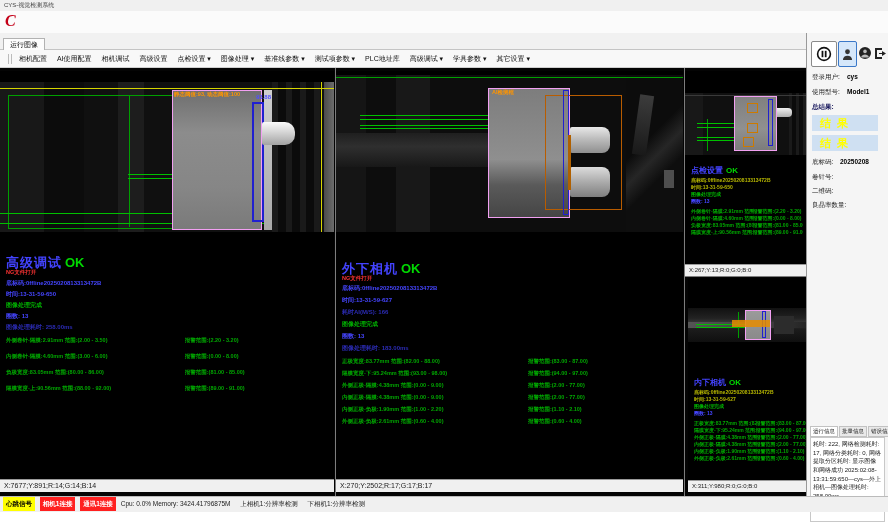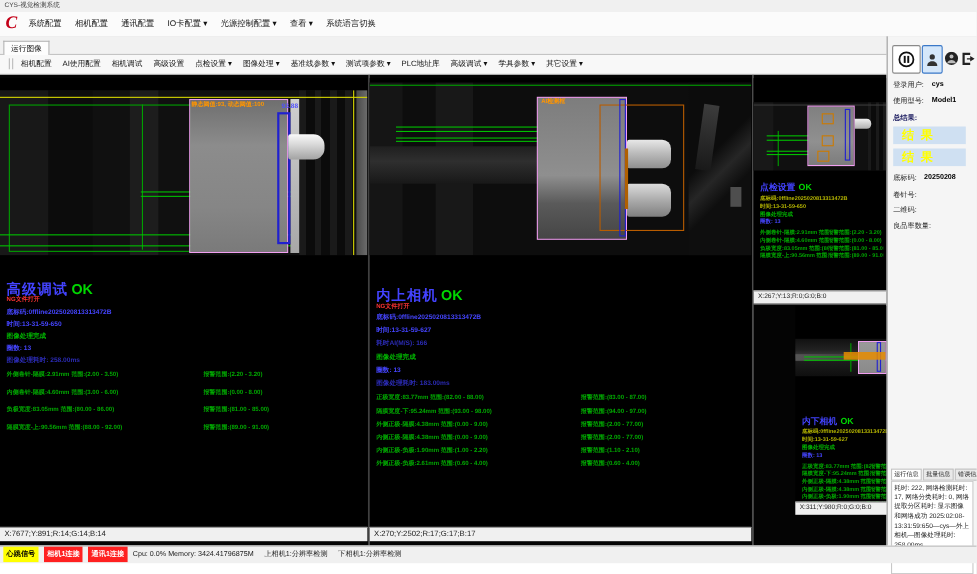--- a/index.html
+++ b/index.html
@@ -88,29 +88,20 @@
 <body>
 
 <div class="screen">
 
   <div class="titlebar">
     <span>CYS-视觉检测系统</span>
   </div>
 
   <div class="menubar">
     <span class="logo"></span>
-    <span class="items">
-      <span class="mitem">系统配置</span>
-      <span class="mitem">相机配置</span>
-      <span class="mitem">通讯配置</span>
-      <span class="mitem">IO卡配置 ▾</span>
-      <span class="mitem">光源控制配置 ▾</span>
-      <span class="mitem">查看 ▾</span>
-      <span class="mitem">系统语言切换</span>
-    </span>
   </div>
 
   <div class="tabrow">
     <span class="tab">运行图像</span>
   </div>
 
   <div class="toolbar2">
     <span class="grip"></span>
     <span class="titem">相机配置</span>
     <span class="titem">AI使用配置</span>
@@ -198,21 +189,21 @@
         <div class="olabel" style="left:156px;top:14px">AI检测框</div>
         <div class="shape" style="left:209px;top:20px;width:77px;height:115px;border:1px solid #b85c00;box-sizing:border-box"></div>
         <div class="shape" style="left:227px;top:15px;width:6px;height:125px;border:1px solid #2020d0;box-sizing:border-box"></div>
         <div class="shape" style="left:234px;top:52px;width:40px;height:26px;background:linear-gradient(180deg,#e8e8e8,#bdbdbd 45%,#8f8f8f);border-radius:2px 8px 8px 2px"></div>
         <div class="shape" style="left:234px;top:92px;width:40px;height:30px;background:linear-gradient(180deg,#dcdcdc,#ababab 50%,#7f7f7f);border-radius:2px 8px 8px 2px"></div>
         <div class="shape" style="left:232px;top:60px;width:3px;height:55px;background:#b06000"></div>
         <div class="shape" style="left:300px;top:20px;width:14px;height:60px;background:linear-gradient(180deg,#3c3c3c,#191919);transform:rotate(8deg)"></div>
         <div class="shape" style="left:328px;top:95px;width:10px;height:18px;background:#4e4e4e"></div>
       </div>
       <div class="tl title" style="top:189px">
-        <span>内上相机</span><span class="ok">OK</span>
+        <span>外下相机</span><span class="ok">OK</span>
       </div>
       <div class="tl ng" style="top:204px">NG文件打开</div>
       <div class="tl c-code" style="top:213px">底标码:0ffline2025020813313472B</div>
       <div class="tl c-code" style="top:225px">时间:13-31-59-627</div>
       <div class="tl c-dblue" style="top:237px">耗时AI(M/S): 166</div>
       <div class="tl c-done" style="top:249px">图像处理完成</div>
       <div class="tl c-code" style="top:261px">圈数: 13</div>
       <div class="tl c-dblue" style="top:273px">图像处理耗时: 183.00ms</div>
       <div class="mgrid rowsM" style="top:287px">
         <div class="mrow">
@@ -281,21 +272,21 @@
             <span>报警范围:(81.00 - 85.00)</span>
           </div>
         <div class="mrow">
             <span>隔膜宽度-上:90.56mm 范围:(88.00 - 92.00)</span>
             <span>报警范围:(89.00 - 91.00)</span>
           </div>
       </div>
       <div class="pstatus">X:267;Y:13;R:0;G:0;B:0</div>
     </div>
 
-    <div class="panel small" style="left:723px;top:210px;width:121px;height:190px">
+    <div class="panel small" style="left:688px;top:210px;width:121px;height:214px">
       <div class="pimg" style="top:30px;width:121px;height:34px;background:linear-gradient(180deg,#111 0%,#222 30%,#3a3a3a 45%,#1c1c1c 62%,#0f0f0f 100%)">
         <div class="shape" style="left:0;top:14px;width:121px;height:6px;background:linear-gradient(90deg,#555,#3a3a3a 70%,#222)"></div>
         <div class="shape" style="left:8px;top:16px;width:72px;height:1px;background:#00c000"></div>
         <div class="shape" style="left:8px;top:19px;width:72px;height:1px;background:#00c000"></div>
         <div class="shape" style="left:50px;top:4px;width:1px;height:26px;background:#00a000"></div>
         <div class="shape" style="left:57px;top:2px;width:26px;height:30px;border:1px solid #f2a0f2;background:linear-gradient(180deg,#9a9a9a,#8a8a8a);box-sizing:border-box"></div>
         <div class="shape" style="left:74px;top:3px;width:4px;height:27px;border:1px solid #2020d0;box-sizing:border-box"></div>
         <div class="shape" style="left:44px;top:12px;width:38px;height:7px;background:rgba(230,140,0,0.85)"></div>
         <div class="shape" style="left:86px;top:8px;width:20px;height:18px;background:#2c2c2c"></div>
       </div>

